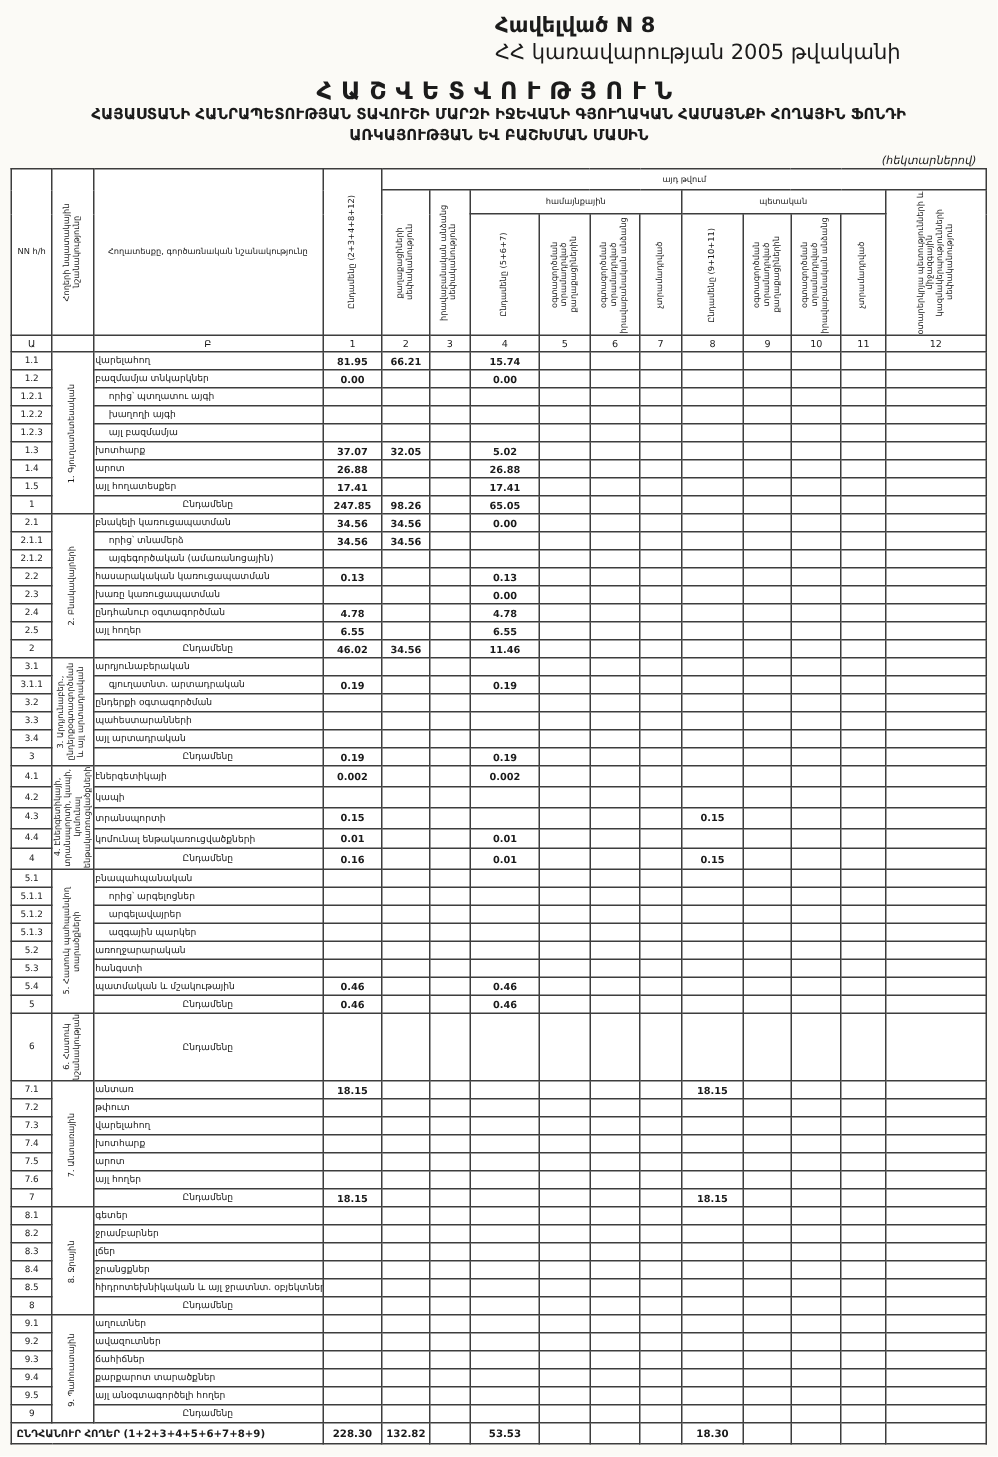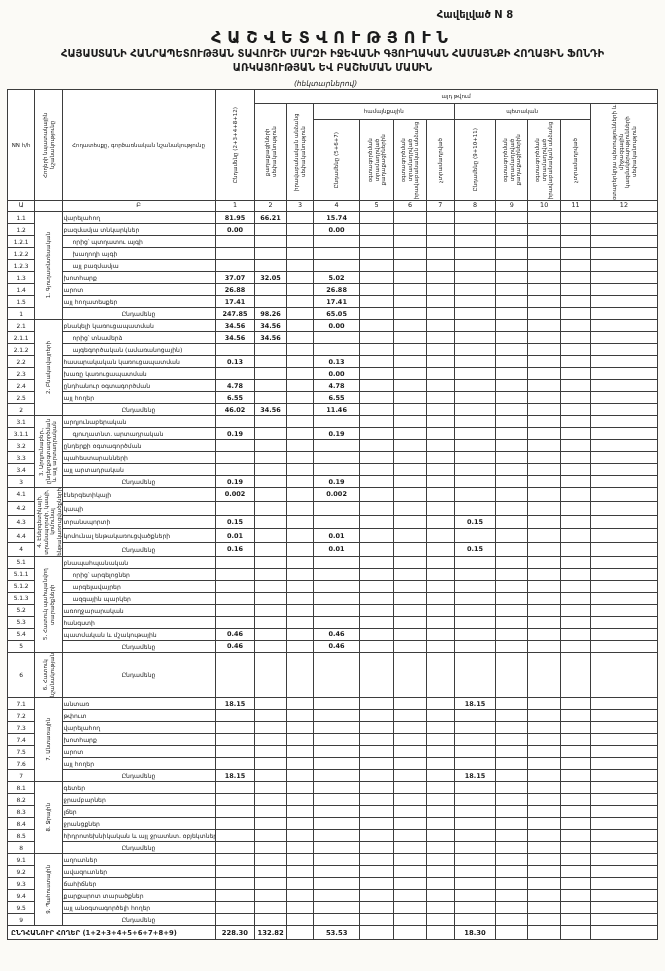--- a/index.html
+++ b/index.html
@@ -4,29 +4,29 @@
 <style>
   html,body{margin:0;padding:0;}
   body{
     width:665px;height:971px;
     background:#fbfaf6;color:#1b1b1b;
     font-family:"DejaVu Sans","Liberation Sans",sans-serif;
   }
   .page{width:665px;height:971px;position:relative;overflow:hidden;}
 
   
-  .appendix{width:290px;margin:8px 45px 0 auto;text-align:center;font-size:10px;line-height:1.3;}
+  .appendix{width:290px;margin:8px 45px 0 auto;text-align:left;font-size:14px;line-height:1.3;}
   .appendix .l1{font-weight:bold;}
 
   
   .titleblock{text-align:center;margin-top:7px;}
   .t1{font-size:16px;font-weight:bold;letter-spacing:6px;}
   .t2,.t3{font-size:10px;font-weight:bold;line-height:1.35;}
   .t4{font-size:8.4px;margin-top:2px;}
-  .units{text-align:center;font-style:italic;font-size:7.5px;margin:5px 14px 1px 0;}
+  .units{text-align:right;font-style:italic;font-size:7.5px;margin:5px 14px 1px 0;}
 
   
   table{border-collapse:collapse;table-layout:fixed;margin:0 auto;width:651px;background:#fff;}
   th,td{border:1px solid #3d3d3d;padding:0 1px;overflow:hidden;font-weight:normal;}
   th{font-size:5.5px;line-height:1.15;text-align:center;vertical-align:middle;white-space:normal;}
   td{font-size:6.3px;white-space:nowrap;height:11px;vertical-align:middle;}
   .vt{writing-mode:vertical-rl;transform:rotate(180deg);margin:0 auto;max-height:96px;white-space:normal;line-height:1.2;}
   .vhrow th{height:66px;}
   .idx th{height:10px;font-size:6.4px;}
   .c-id{text-align:center;font-size:5.9px;}
@@ -40,20 +40,21 @@
   .g-label{font-size:6.8px;padding-left:3px;white-space:nowrap;}
   .grand-row .c-num{font-size:6.8px;}
 </style>
 </head>
 <body>
 
 <div class="page">
 
   <div class="appendix">
     <div class="l1">Հավելված N 8</div>
+    <div>ՀՀ կառավարության 2005 թվականի</div>
   </div>
 
   <div class="titleblock">
     <div class="t1">ՀԱՇՎԵՏՎՈՒԹՅՈՒՆ</div>
     <div class="t2">ՀԱՅԱՍՏԱՆԻ ՀԱՆՐԱՊԵՏՈՒԹՅԱՆ ՏԱՎՈՒՇԻ ՄԱՐԶԻ ԻՋԵՎԱՆԻ ԳՅՈՒՂԱԿԱՆ ՀԱՄԱՅՆՔԻ ՀՈՂԱՅԻՆ ՖՈՆԴԻ</div>
     <div class="t3">ԱՌԿԱՅՈՒԹՅԱՆ ԵՎ ԲԱՇԽՄԱՆ ՄԱՍԻՆ</div>
   </div>
 
   <div class="units">(հեկտարներով)</div>
 

